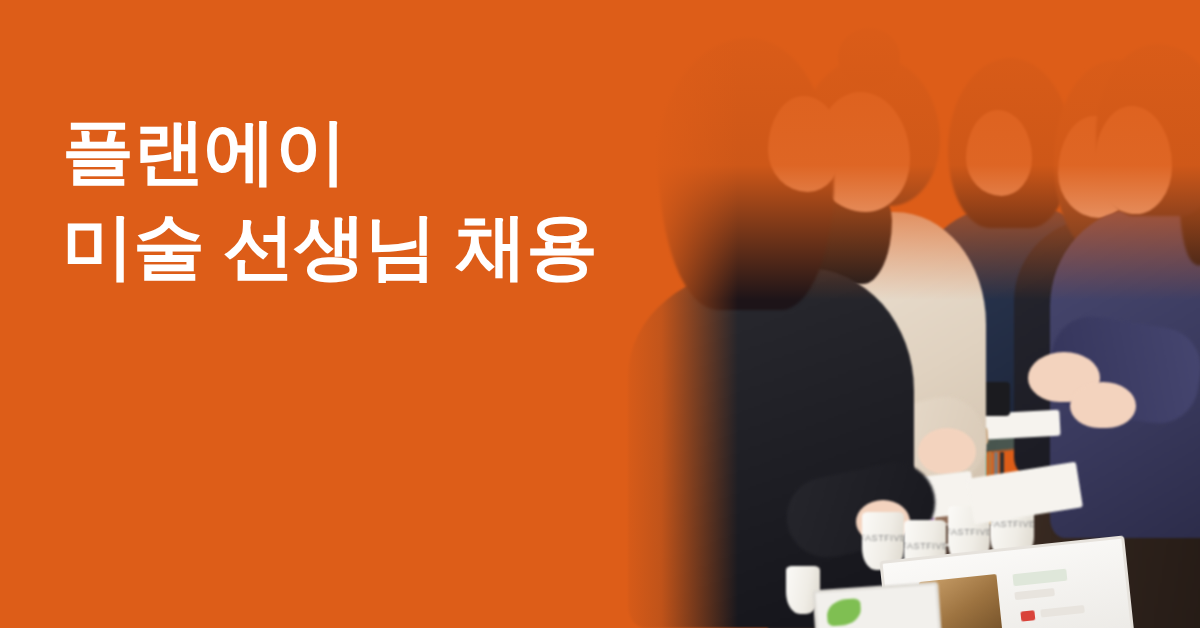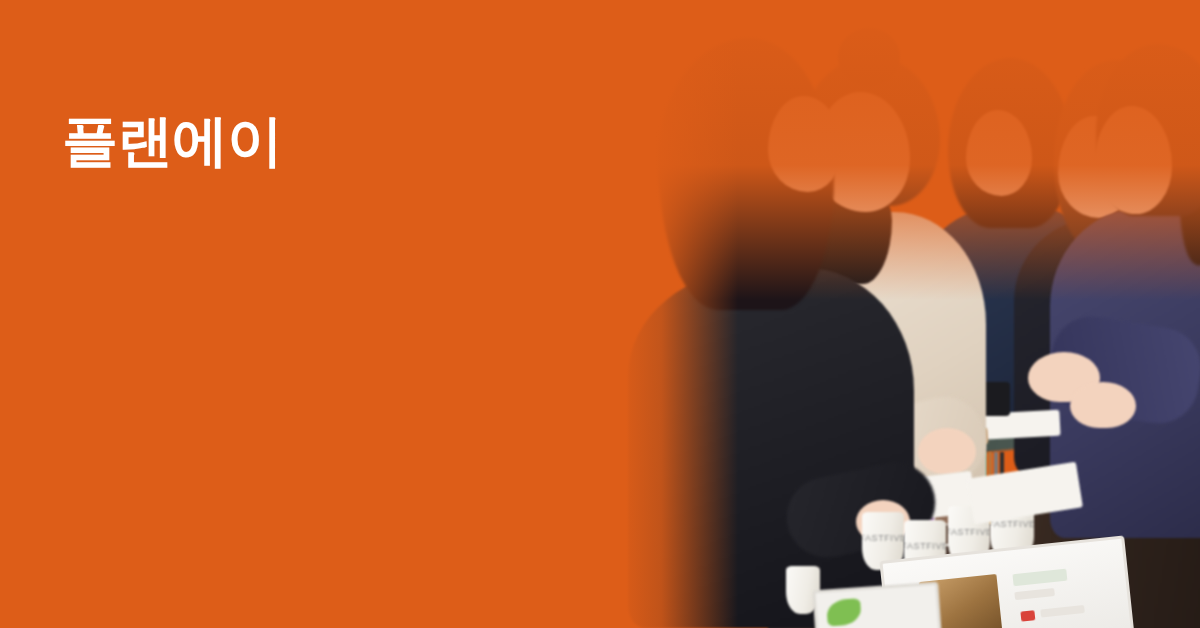--- a/index.html
+++ b/index.html
@@ -25,21 +25,21 @@
   
   .text-block {
     position: absolute;
     left: 62px;
     top: 104px;
     z-index: 40;
   }
   .headline {
     margin: 0;
     color: #ffffff;
-    font-size: 56px;
+    font-size: 72px;
     font-weight: 700;
     line-height: 1.32;
     letter-spacing: -1px;
     white-space: nowrap;
   }
   .headline .line {
     display: block;
   }
   .subline {
     margin: 30px 0 0 0;
@@ -445,16 +445,17 @@
 
     </div>
 
     <div class="photo-feather-top"></div>
     <div class="photo-feather-left"></div>
   </div>
 
   <div class="text-block">
     <h1 class="headline">
       <span class="line">플랜에이</span>
+      <span class="line">미술 선생님 채용</span>
     </h1>
   </div>
 
 </div>
 
 </body></html>

